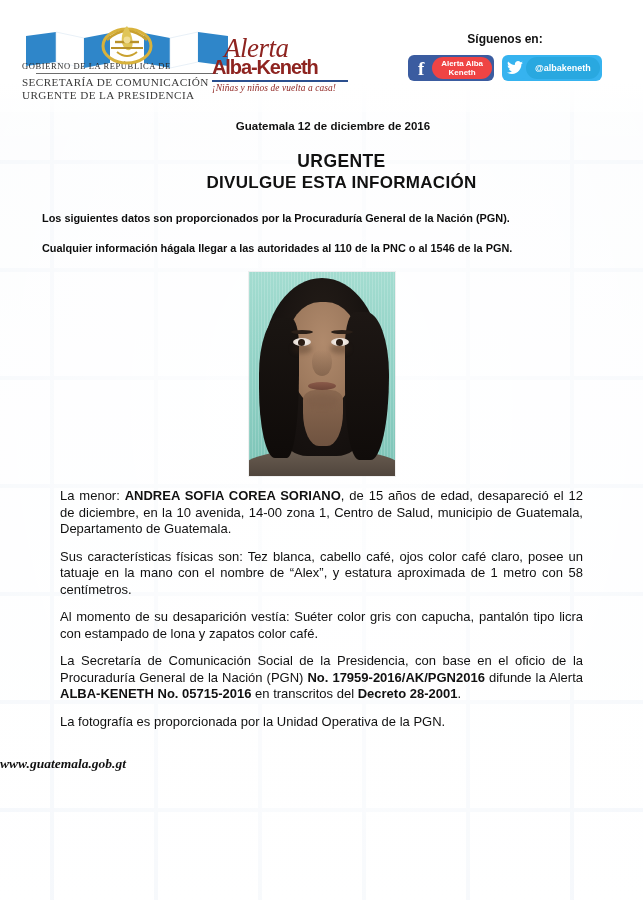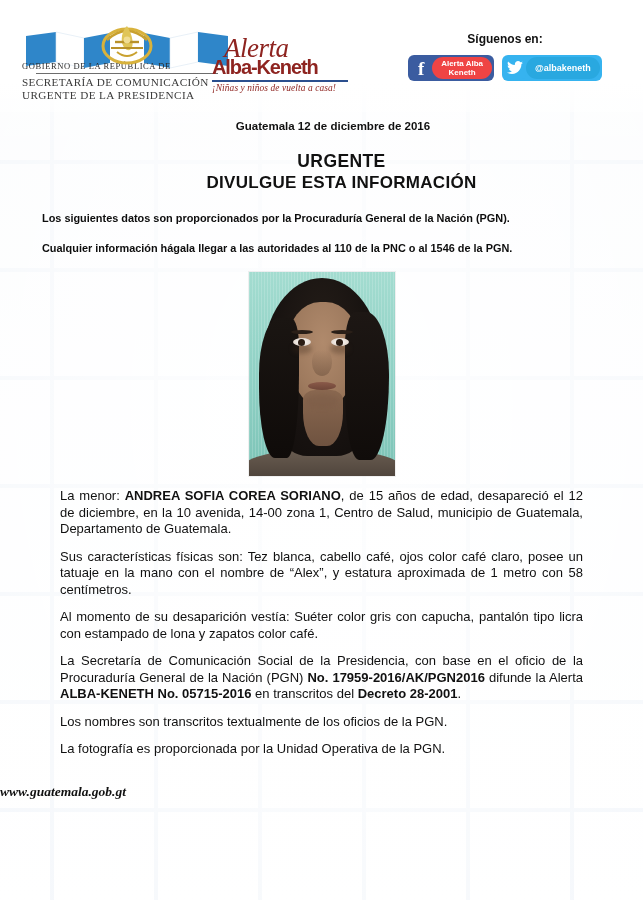--- a/index.html
+++ b/index.html
@@ -483,20 +483,19 @@
         <div class="ph-mouth"></div>
         <div class="ph-chin"></div>
       </div>
     </div>
 
     <div class="body-text">
       <p><span>La menor: </span><b>ANDREA SOFIA COREA SORIANO</b><span>, de 15 años de edad, desapareció el 12 de diciembre, en la 10 avenida, 14-00 zona 1, Centro de Salud, municipio de Guatemala, Departamento de Guatemala.</span></p>
       <p>Sus características físicas son: Tez blanca, cabello café, ojos color café claro, posee un tatuaje en la mano con el nombre de “Alex”, y estatura aproximada de 1 metro con 58 centímetros.</p>
       <p>Al momento de su desaparición vestía: Suéter color gris con capucha, pantalón tipo licra con estampado de lona y zapatos color café.</p>
       <p><span>La Secretaría de Comunicación Social de la Presidencia, con base en el oficio de la Procuraduría General de la Nación (PGN) </span><b>No. 17959-2016/AK/PGN2016</b><span> difunde la Alerta </span><b>ALBA-KENETH No. 05715-2016</b><span> en transcritos del </span><b>Decreto 28-2001</b><span>.</span></p>
-      <p class="nojustify">Los nombres son transcritos textualmente de los oficios de la PGN.</p>
       <p class="nojustify">La fotografía es proporcionada por la Unidad Operativa de la PGN.</p>
     </div>
 
     <div class="footer">www.guatemala.gob.gt</div>
 
   </div>
 </div>
 
 </body></html>

